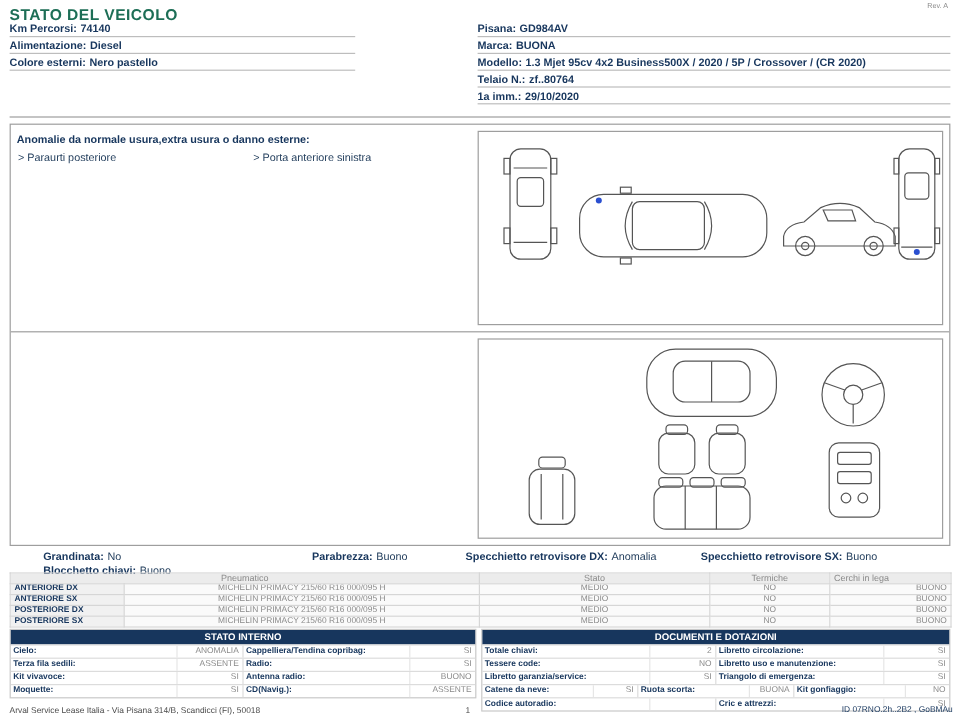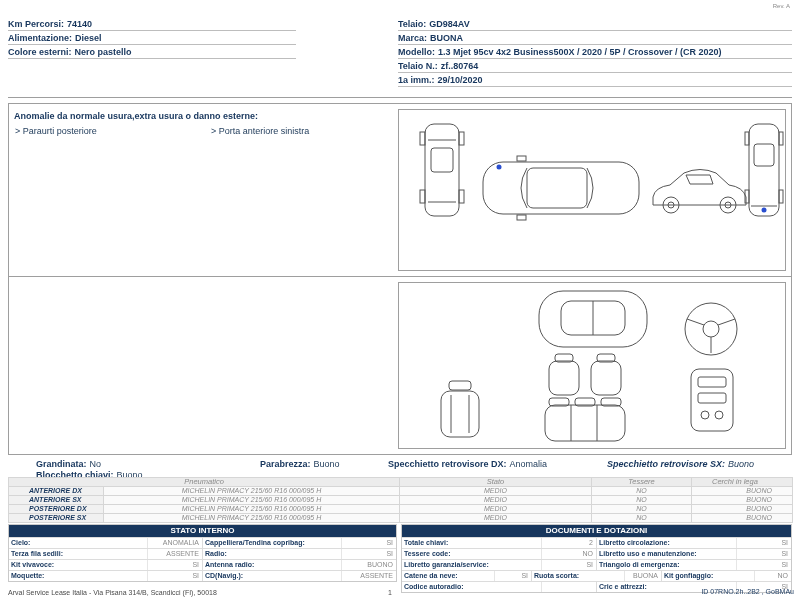--- a/index.html
+++ b/index.html
@@ -28,25 +28,25 @@
   .diagram-box{position:absolute;border:1px solid #9e9e9e;background:#fff;}
   .diagram-ext{left:389px;top:5px;width:386px;height:160px;}
   .diagram-int{left:389px;top:178px;width:386px;height:165px;}
 
   
   .statusline{position:absolute;left:8px;width:784px;font-size:9px;height:11px;margin-left:28px;}
   .s1{top:459px;} .s2{top:470px;}
   .st{position:absolute;white-space:nowrap;}
   .st b{font-weight:bold;color:#17365d;}
   .st .sv{font-weight:normal;color:#26415f;margin-left:3px;}
-  .p0{left:0;} .p1{left:224px;} .p2{left:352px;} .p3{left:571px;font-style:italic;}
+  .p0{left:0;} .p1{left:224px;} .p2{left:352px;} .p3{left:548px;}
 
   
   table.tyres{position:absolute;left:8px;top:477px;width:784px;border-collapse:collapse;table-layout:fixed;font-size:7px;}
-  .tyres th,.tyres td{border:1px solid #d6d6d6;height:7px;line-height:8px;padding:0 20px;overflow:hidden;white-space:nowrap;font-style:italic;}
+  .tyres th,.tyres td{border:1px solid #d6d6d6;height:7px;line-height:8px;padding:0 3px;overflow:hidden;white-space:nowrap;}
   .tyres thead th{background:#ececec;color:#8a8a8a;font-weight:normal;font-size:7.5px;text-align:center;}
   .tyres thead th.r{text-align:left;}
   .tyres td{background:#fafafa;color:#8a8a8a;text-align:center;}
   .tyres td.pos{background:#f1f1f1;color:#17365d;font-weight:bold;text-align:left;}
   .tyres td.r{text-align:right;}
 
   
   .tbl{position:absolute;top:524px;border:1px solid #c9c9c9;background:#fff;}
   .tbl-interno{left:8px;width:387px;}
   .tbl-doc{left:401px;width:389px;}
@@ -64,37 +64,38 @@
   .foot-page{left:388px;top:589px;}
   .foot-id{right:6px;top:588px;color:#17365d;z-index:1;}
   .watermark{position:absolute;right:2px;top:573px;font-size:19px;font-weight:bold;color:#a6a6a6;
              opacity:.85;z-index:10;text-shadow:0 1px 2px rgba(255,255,255,.8);letter-spacing:.5px;}
 </style>
 </head>
 <body>
 
 <div class="page">
 
+  <div class="title">STATO DEL VEICOLO</div>
   <div class="rev">Rev. A</div>
 
   <div class="fields-left">
     <div class="field">
       <span>Km Percorsi:</span><span class="fvalue">74140</span>
     </div>
     <div class="field">
       <span>Alimentazione:</span><span class="fvalue">Diesel</span>
     </div>
     <div class="field">
       <span>Colore esterni:</span><span class="fvalue">Nero pastello</span>
     </div>
   </div>
 
   <div class="fields-right">
     <div class="field">
-      <span>Telaio:</span><span class="fvalue">GD984AV</span>
+      <span>Pisana:</span><span class="fvalue">GD984AV</span>
     </div>
     <div class="field">
       <span>Marca:</span><span class="fvalue">BUONA</span>
     </div>
     <div class="field">
       <span>Modello:</span><span class="fvalue">1.3 Mjet 95cv 4x2 Business500X / 2020 / 5P / Crossover / (CR 2020)</span>
     </div>
     <div class="field">
       <span>Telaio N.:</span><span class="fvalue">zf..80764</span>
     </div>
@@ -209,21 +210,21 @@
         <col style="width:95px">
         <col style="width:296px">
         <col style="width:192px">
         <col style="width:100px">
         <col style="width:101px">
       </colgroup>
     <thead>
       <tr>
         <th colspan="2">Pneumatico</th>
         <th>Stato</th>
-        <th>Tessere</th>
+        <th>Termiche</th>
         <th class="r">Cerchi in lega</th>
       </tr>
     </thead>
     <tbody>
       <tr>
         <td class="pos">ANTERIORE DX</td>
         <td>MICHELIN PRIMACY 215/60 R16 000/095 H</td>
         <td>MEDIO</td>
         <td>NO</td>
         <td class="r">BUONO</td>

